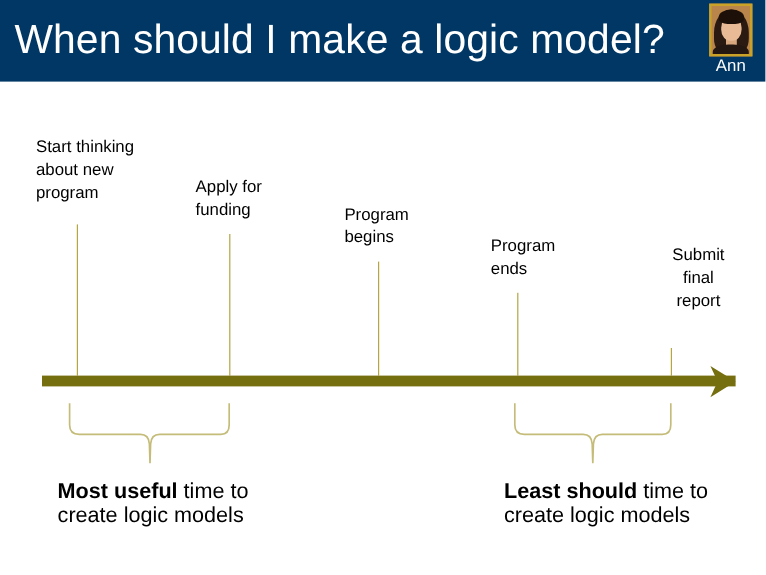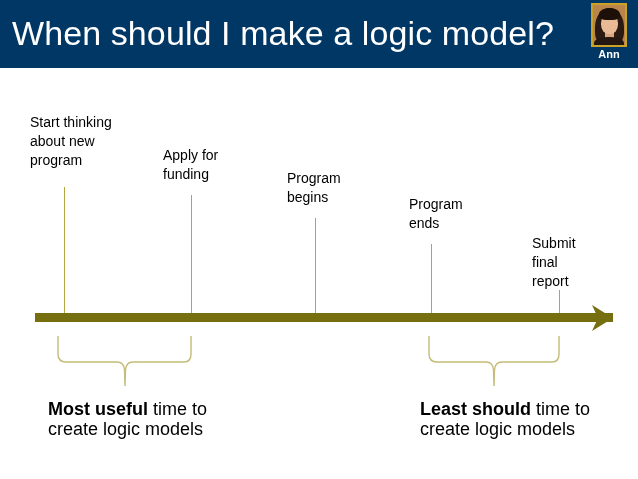--- a/index.html
+++ b/index.html
@@ -102,22 +102,22 @@
     position: absolute;
     left: 50%;
     top: 26px;
     width: 9px;
     height: 9px;
     margin-left: -4.5px;
     background: #d8a77f;
   }
   #avatar-name {
     margin-top: 2px;
-    font-size: 11px;
-    font-weight: bold;
+    font-size: 14px;
+    font-weight: normal;
     color: #ffffff;
     line-height: 11px;
   }
 
   
   .event-label {
     position: absolute;
     font-size: 14px;
     line-height: 19px;
     color: #000000;
@@ -182,21 +182,21 @@
 
   <div class="event-label" style="left:163px; top:146px; width:118px;">Apply for
 funding</div>
   <div class="event-label" style="left:30px; top:113px; width:120px;">Start thinking
 about new
 program</div>
   <div class="event-label" style="left:287px; top:169px; width:112px;">Program
 begins</div>
   <div class="event-label" style="left:409px; top:195px; width:112px;">Program
 ends</div>
-  <div class="event-label" style="left:532px; top:234px; width:100px;">Submit
+  <div class="event-label" style="left:532px; top:203px; width:100px;text-align:center;">Submit
 final
 report</div>
 
   <div class="tick" style="left:64px;  top:187px; height:126px;"></div>
   <div class="tick" style="left:191px; top:195px; height:118px;"></div>
   <div class="tick" style="left:315px; top:218px; height:95px;"></div>
   <div class="tick" style="left:431px; top:244px; height:69px;"></div>
   <div class="tick" style="left:559px; top:290px; height:23px;"></div>
 
   <div id="axis-bar"></div>

